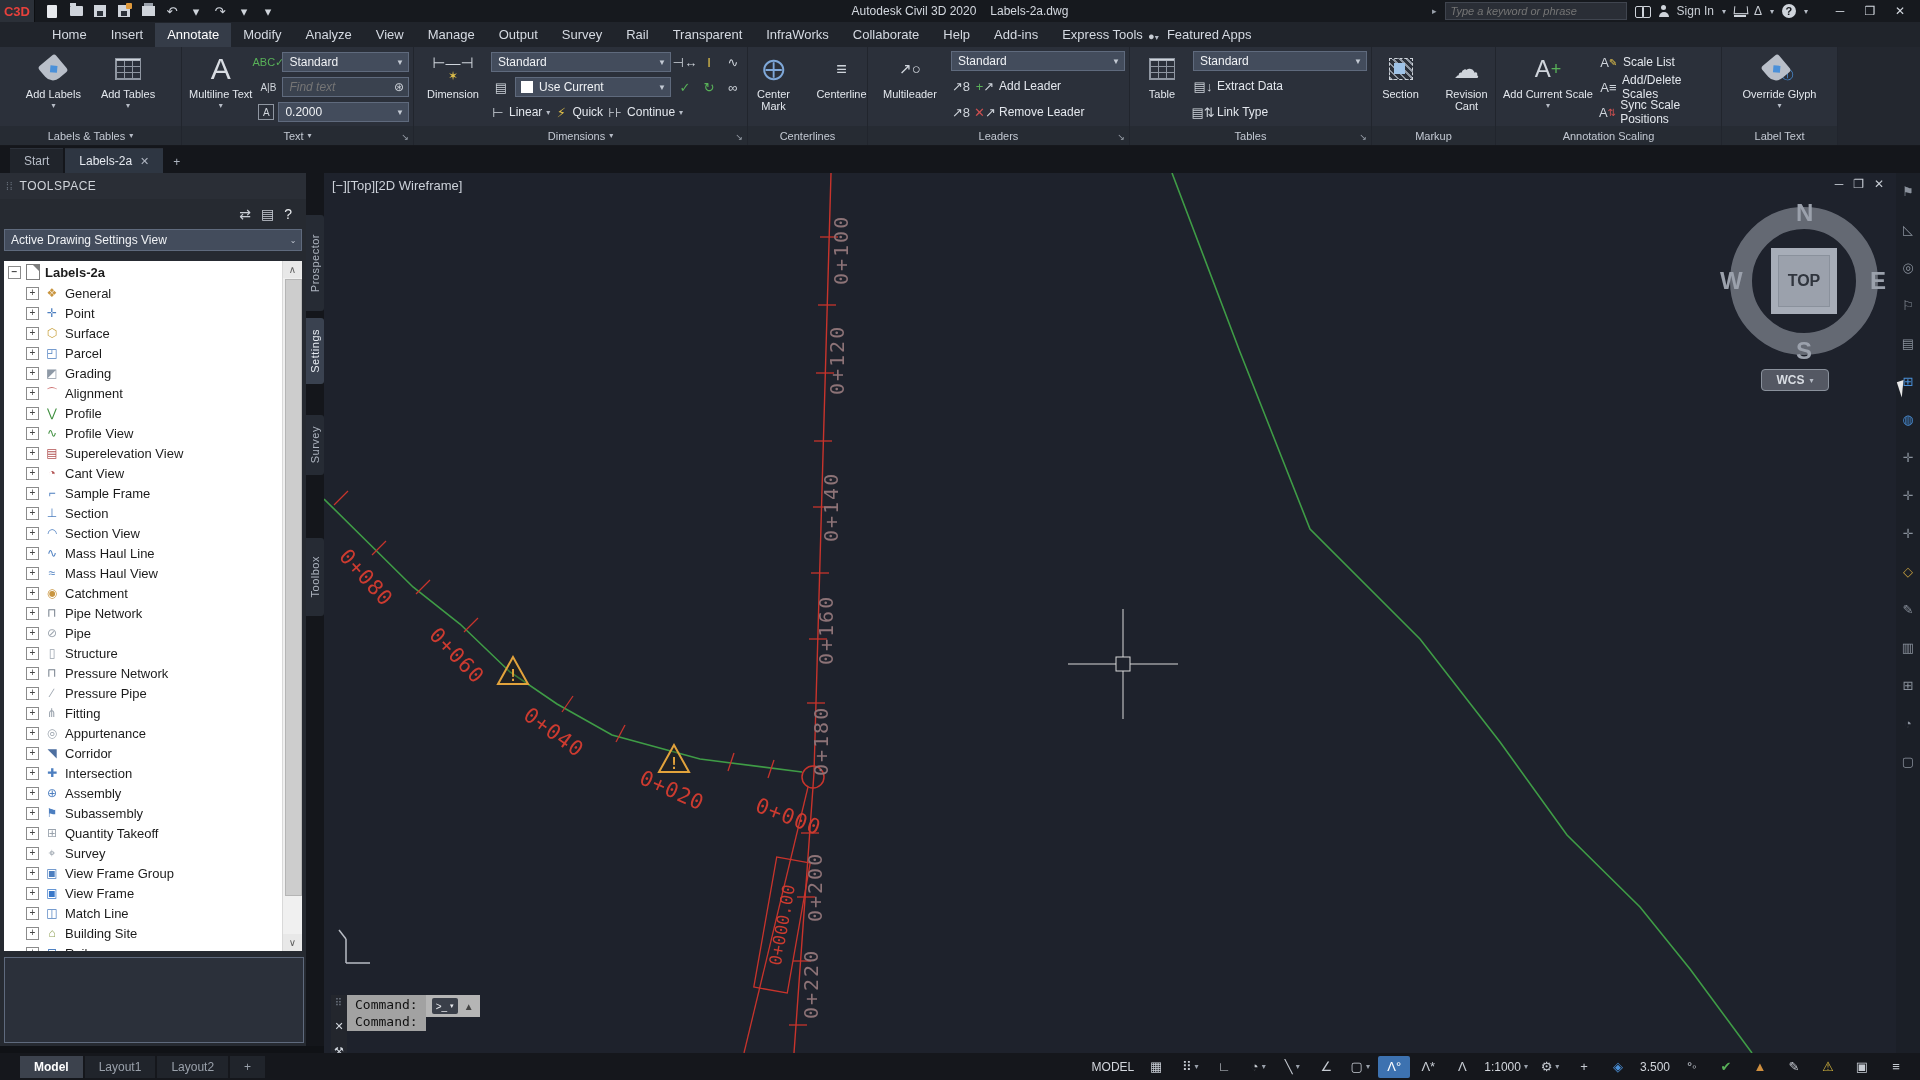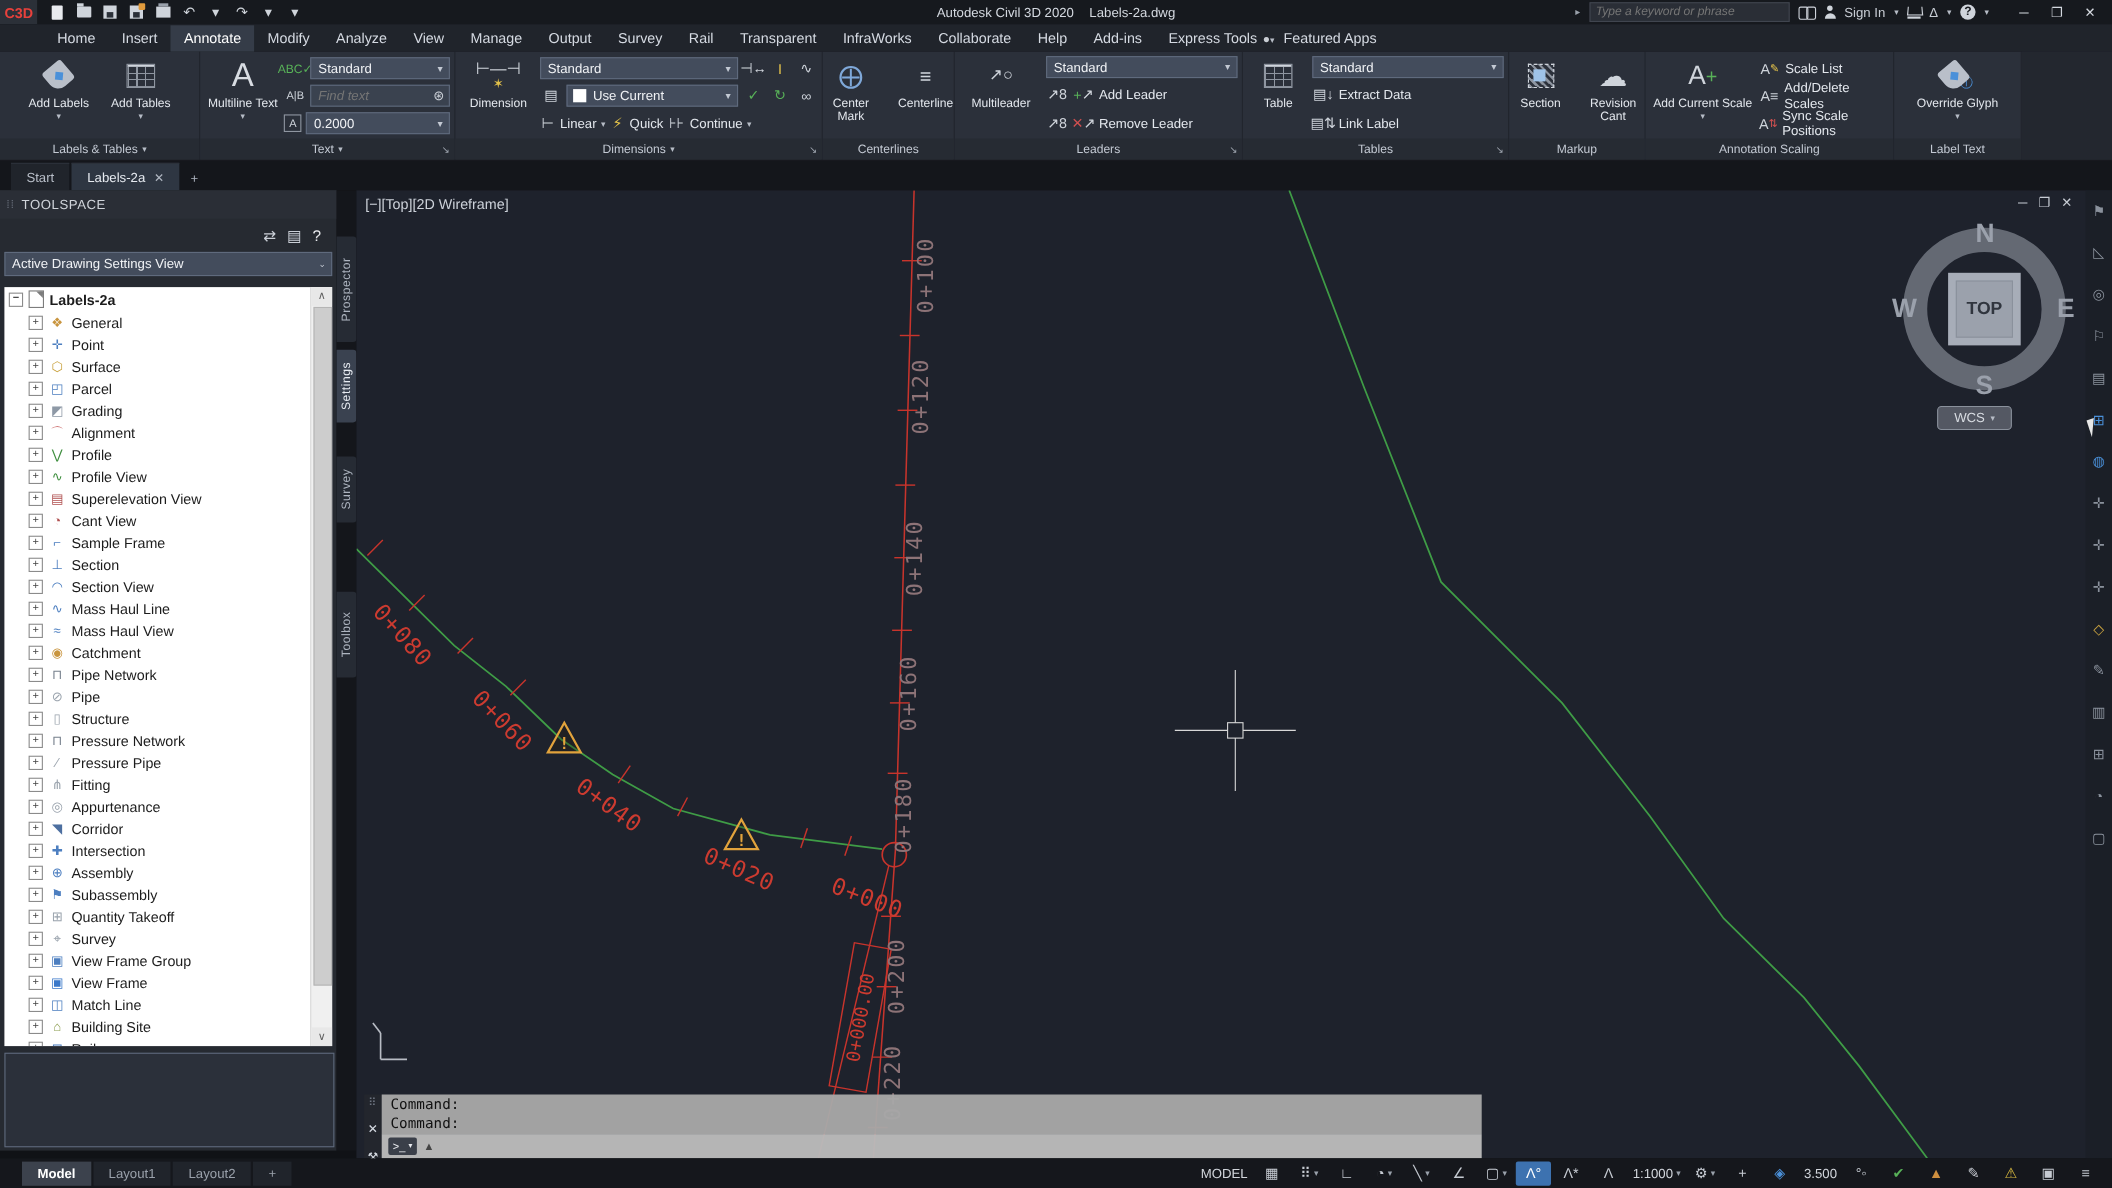--- a/index.html
+++ b/index.html
@@ -93,29 +93,29 @@
   
   #canvas{position:absolute;left:324px;top:173px;width:1596px;height:880px;background:#1e222c;overflow:hidden;}
   #vp-label{position:absolute;left:8px;top:5px;color:#cdd2da;font-size:13px;}
   #vp-btns{position:absolute;right:36px;top:4px;color:#c7ccd4;font-size:12px;display:flex;gap:10px;}
   
   #viewcube{position:absolute;left:1400px;top:28px;width:160px;height:160px;}
   #vc-ring{position:absolute;left:6px;top:6px;width:148px;height:148px;border:22px solid rgba(158,164,175,.55);border-radius:50%;box-sizing:border-box;}
   #vc-top{position:absolute;left:47px;top:47px;width:66px;height:66px;background:#a7adb8;display:flex;align-items:center;justify-content:center;}
   #vc-top .inner{width:50px;height:50px;background:#9ba1ac;border:1px solid #8a919c;display:flex;align-items:center;justify-content:center;color:#30353e;font-weight:bold;font-size:16px;}
   .vc-dir{position:absolute;color:#9ba1ac;font-weight:bold;font-size:24px;}
-  #wcs-pill{position:absolute;left:1437px;top:196px;width:66px;height:20px;background:rgba(150,156,167,.45);border:1px solid #8a919c;border-radius:4px;color:#d8dce2;font-size:12px;display:flex;align-items:center;justify-content:center;gap:5px;}
+  #wcs-pill{position:absolute;left:1437px;top:196px;width:66px;height:20px;background:rgba(150,156,167,.45);border:1px solid #8a919c;border-radius:4px;color:#d8dce2;font-size:12px;display:flex;align-items:center;justify-content:center;gap:5px;font-weight:bold;}
   
   #rightstrip{position:absolute;left:1896px;top:173px;width:24px;height:880px;background:#1b1f27;display:flex;flex-direction:column;align-items:center;padding-top:12px;gap:24px;box-sizing:border-box;}
   .nav-ic{font-size:13px;color:#8a919c;line-height:14px;}
   #cursor-arrow{position:absolute;left:1899px;top:380px;width:0;height:0;border-left:7px solid #e8e8e8;border-right:5px solid transparent;border-bottom:16px solid transparent;transform:rotate(-18deg);}
   
   #cmdwin{position:absolute;left:331px;top:995px;width:1016px;height:58px;display:flex;}
   #cmd-strip{width:16px;background:#23262d;display:flex;flex-direction:column;align-items:center;color:#d4d9e0;font-size:11px;padding-top:2px;gap:12px;}
-  #cmd-main{flex:1;display:flex;flex-direction:column;}
+  #cmd-main{flex:1;display:flex;flex-direction:row;}
   #cmd-hist{height:36px;background:rgba(168,168,168,.96);color:#111;font-family:"DejaVu Sans Mono","Liberation Mono",monospace;font-size:13px;padding:1px 8px;box-sizing:border-box;line-height:17px;}
   #cmd-input{height:22px;background:rgba(186,186,186,.97);display:flex;align-items:center;padding:0 6px;gap:6px;}
   #cmd-chip{width:26px;height:16px;background:#3a3f49;color:#e8eaee;font-size:10px;display:flex;align-items:center;justify-content:center;gap:3px;border-radius:2px;}
   #cmd-input input{flex:1;background:transparent;border:none;outline:none;font-style:italic;font-family:"DejaVu Sans Mono","Liberation Mono",monospace;font-size:13px;color:#3c3c3c;}
   #cmd-up{color:#444;font-size:10px;}
   
   #statusbar{position:absolute;left:0;top:1053px;width:1920px;height:27px;background:#15171c;display:flex;align-items:center;justify-content:space-between;box-sizing:border-box;padding:0 8px;}
   #layout-tabs{display:flex;align-items:center;gap:2px;margin-left:12px;}
   .ltab{padding:4px 14px;color:#9aa1ab;font-size:12px;background:#20242b;}
   .ltab.active{background:#3c424d;color:#fff;font-weight:bold;}
@@ -407,21 +407,21 @@
         <div class="combo">
           <span class="val">Standard</span>
             <span class="dd">▼</span>
         </div>
         <div class="rrow">
           <span class="mini">▤↓</span>
           <span>Extract Data</span>
         </div>
         <div class="rrow">
           <span class="mini">▤⇅</span>
-          <span>Link Label</span>
+          <span>Link Type</span>
         </div>
       </div>
     </div>
     <div class="panel-foot">
       <span>Tables</span>
       <span class="launcher">↘</span>
     </div>
   </div>
 
   <div class="panel" style="width:124px">

